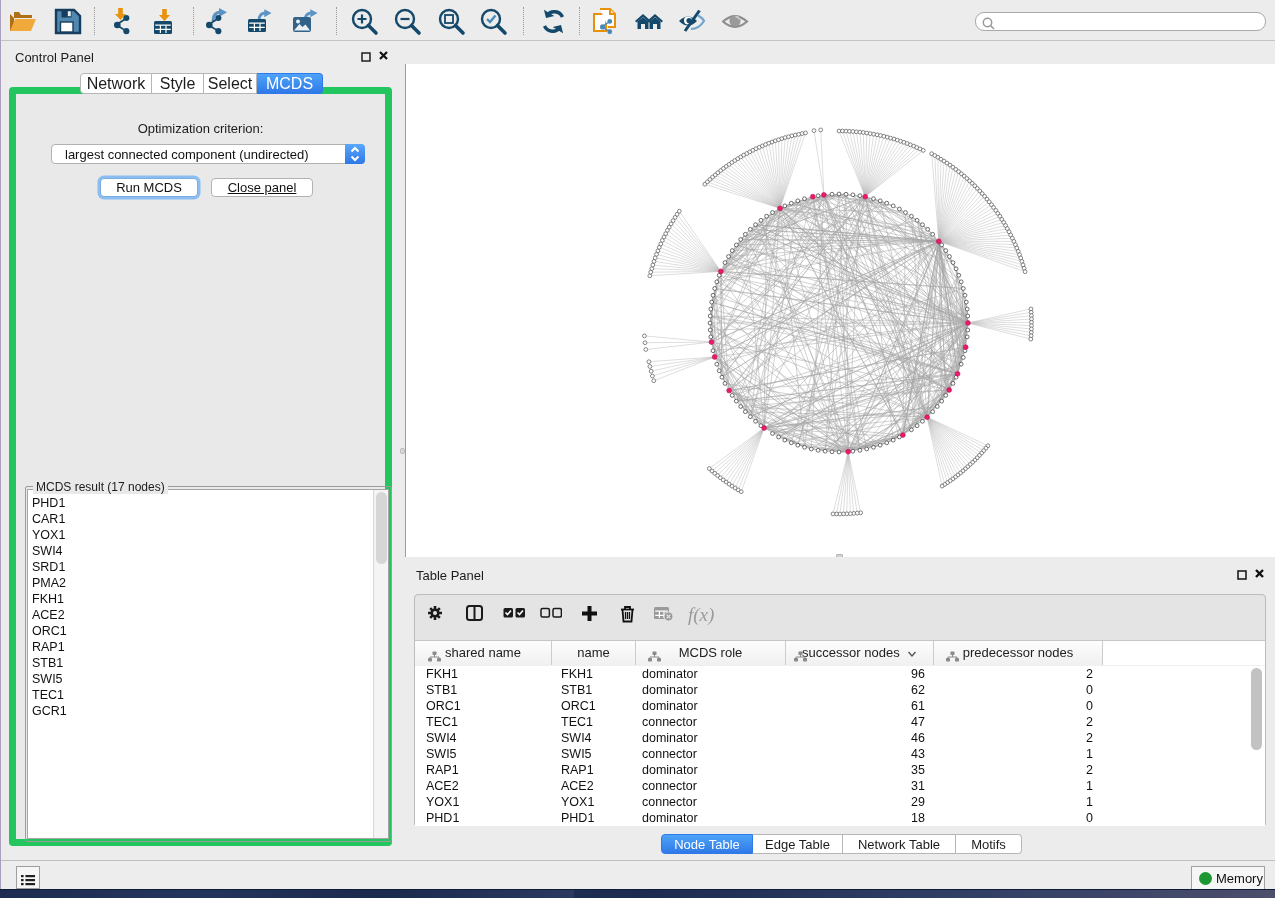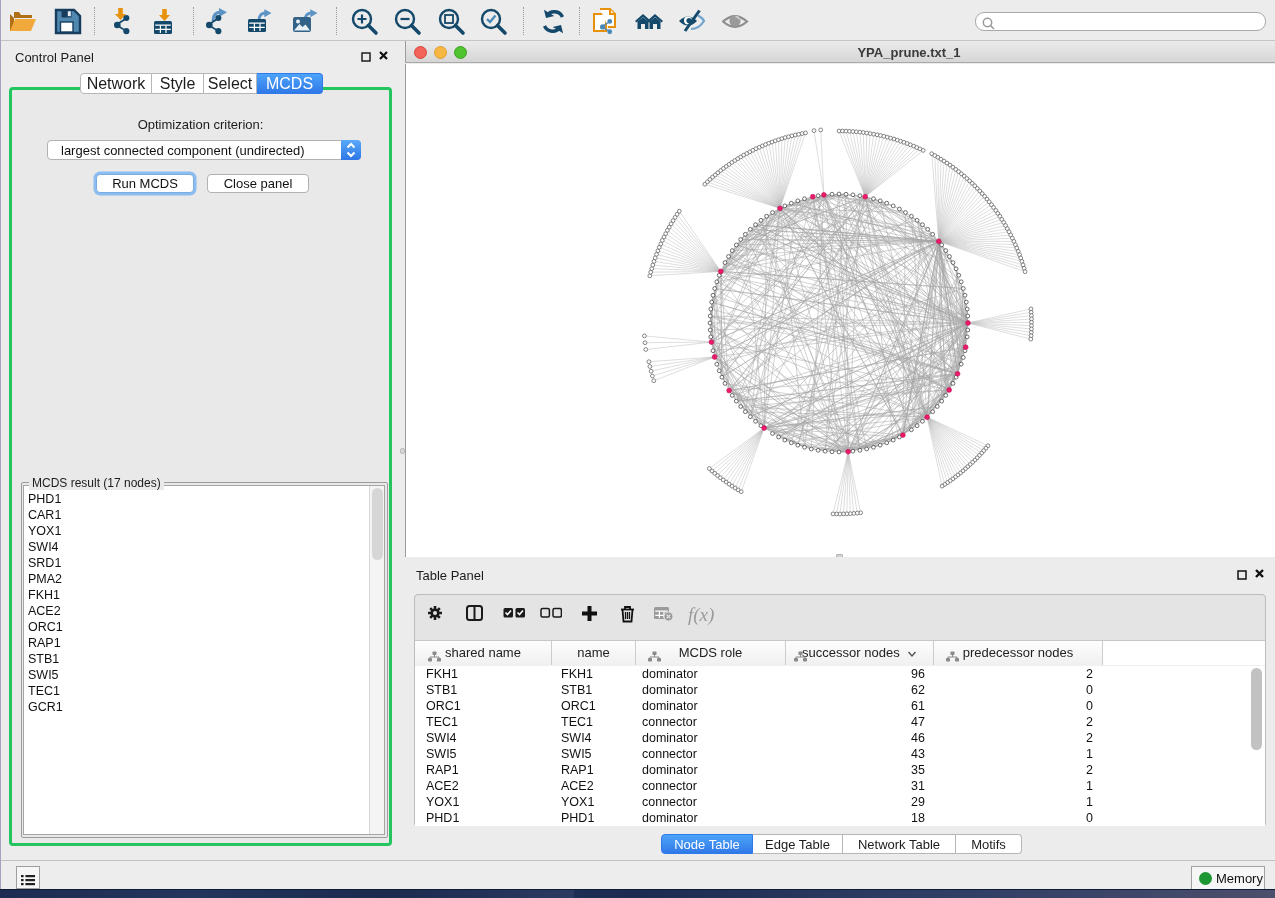--- a/index.html
+++ b/index.html
@@ -18,33 +18,33 @@
 #cpanel { left:0; top:41px; width:400px; height:819px; background:#ececec; }
 #cpanel-title { position:absolute; left:15px; top:9px; font-size:13px; color:#1c1c1c; }
 .winbtns { position:absolute; top:8px; font-size:12px; color:#111; }
 #tabs { position:absolute; left:80px; top:32px; height:21px; font-size:16px; z-index:5; }
 .tab { float:left; height:21px; line-height:20px; text-align:center; background:#fff;
   border:1px solid #b6b6b6; border-left:none; color:#1c1c1c; }
 .tab.first { border-left:1px solid #b6b6b6; border-radius:4px 0 0 4px; }
 .tab.last { border-radius:0 4px 4px 0; }
 .tab.sel { background:linear-gradient(#4da3f9,#3079e8); color:#fff; border-color:#3079e8; }
 #tabpanel { position:absolute; left:9px; top:46px; width:383px; height:759px;
-  background:#e9e9e9; border:3px solid #22c55e; border-radius:4px; }
+  background:#e9e9e9; border:7px solid #22c55e; border-radius:4px; }
 #optlabel { position:absolute; left:0; top:27px; width:100%; text-align:center;
   font-size:13px; color:#1c1c1c; }
 #combo { position:absolute; left:35px; top:50px; width:314px; height:20px; background:#fff;
   border:1px solid #b2b2b2; border-radius:4px; font-size:13px; color:#111;
   line-height:18px; }
 #combo .txt { position:absolute; left:13px; top:1px; }
 #combo .step { position:absolute; right:-1px; top:-1px; width:20px; height:20px;
   background:linear-gradient(#5aa9fa,#2e77e6); border-radius:0 4px 4px 0; }
 .btn { position:absolute; height:19px; background:#fff; border:1px solid #b2b2b2;
   border-radius:4px; font-size:13px; color:#111; text-align:center; line-height:17px; }
 #runbtn { left:84px; top:84px; width:98px; box-shadow:0 0 0 2.5px #8bbdf2; border-color:#7aaede;}
-#closebtn { left:195px; top:84px; width:102px; }
+#closebtn { left:195px; top:84px; width:102px;text-decoration:underline; }
 #fieldset { position:absolute; left:9px; top:386px; width:367px; height:362px; }
 #fieldset .bord { position:absolute; left:0; top:6px; width:100%; height:356px;
   border:1px solid #9c9c9c; border-radius:2px; }
 #fieldset .leg { position:absolute; left:8px; top:0; background:#e9e9e9; padding:0 3px;
   font-size:12px; color:#1c1c1c; }
 #listbox { position:absolute; left:2px; top:9px; width:362px; height:350px; background:#fff;
   border:1px solid #a5a5a5; font-size:12.5px; color:#111; }
 #listbox .it { height:16px; line-height:16px; padding-left:4px; }
 #listbox .pad { height:5px; }
 #listbox .sb { position:absolute; right:0; top:0; width:15px; height:100%;
@@ -302,26 +302,20 @@
             <div class="sb">
               <div class="th"></div>
             </div>
           </div>
       <div class="leg">MCDS result (17 nodes)</div>
     </div>
   </div>
 </div>
 <div id="vsplit" class="abs">
       <div class="grip"></div>
-    </div>
-<div id="netwin-title" class="abs">
-      <div class="tl" style="left:8px;background:#f3635a;border:0.5px solid #d6473f"></div>
-      <div class="tl" style="left:28px;background:#f6b843;border:0.5px solid #dd9f33"></div>
-      <div class="tl" style="left:48px;background:#51c331;border:0.5px solid #3ba21e"></div>
-      <div class="t">YPA_prune.txt_1</div>
     </div>
 <div id="canvas" class="abs"><svg width="869" height="493" viewBox="0 0 869 493" style="">
         <g stroke="#828282" stroke-width="0.5" opacity="0.72">
 <line x1="532.8" y1="177.3" x2="354.9" y2="361.7"></line>
 <line x1="532.8" y1="177.3" x2="496.9" y2="371.1"></line>
 <line x1="532.8" y1="177.3" x2="315.9" y2="313.2"></line>
 <line x1="532.8" y1="177.3" x2="406.8" y2="132.7"></line>
 <line x1="532.8" y1="177.3" x2="555.2" y2="300.2"></line>
 <line x1="532.8" y1="177.3" x2="547.0" y2="319.4"></line>
 <line x1="532.8" y1="177.3" x2="539.8" y2="186.6"></line>

